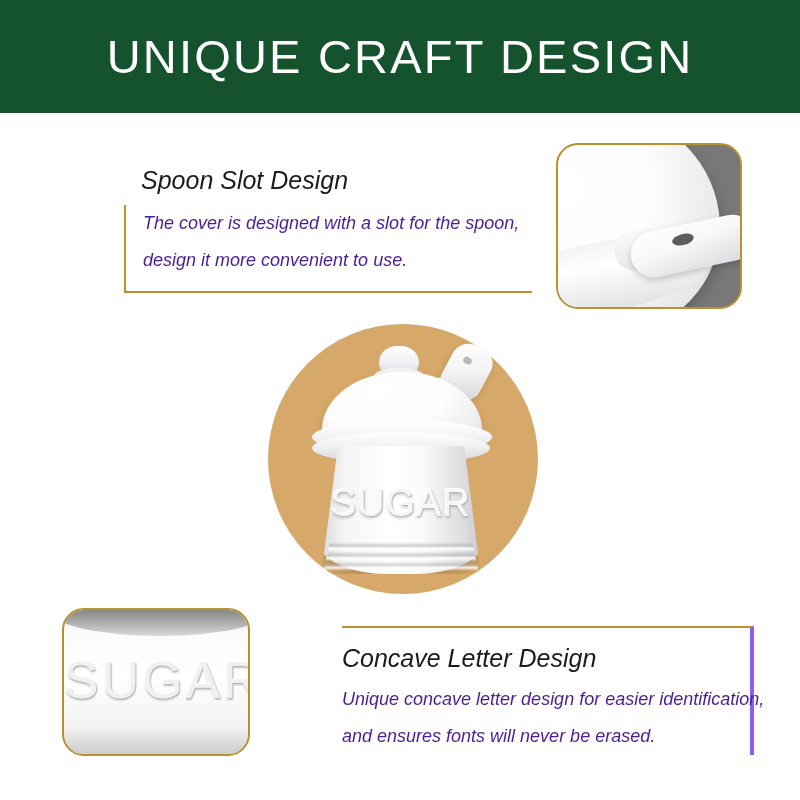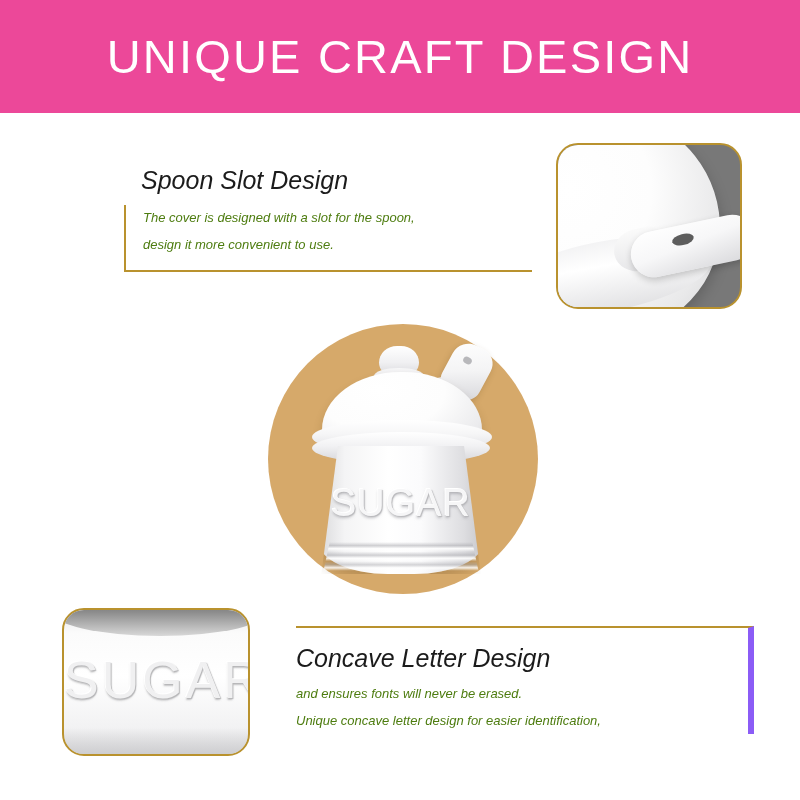--- a/index.html
+++ b/index.html
@@ -15,21 +15,21 @@
     position: relative;
   }
 
   
   .header-banner {
     position: absolute;
     left: 0;
     top: 0;
     width: 800px;
     height: 113px;
-    background: #ec4899;
+    background: #14532d;
   }
   .header-title {
     position: absolute;
     left: 0;
     top: 0;
     width: 800px;
     height: 113px;
     display: flex;
     align-items: center;
     justify-content: center;
@@ -46,22 +46,22 @@
     font-style: italic;
   }
   .feature-title {
     font-size: 25px;
     color: #1b1b1b;
     font-weight: 400;
     line-height: 1;
     white-space: nowrap;
   }
   .feature-body {
-    font-size: 13px;
-    color: #4d7c0f;
+    font-size: 18px;
+    color: #4c1d95;
     line-height: 2.05;
     white-space: nowrap;
   }
 
   
   #feature-spoon-slot {
     left: 124px;
     top: 168px;
     width: 408px;
   }
@@ -76,22 +76,23 @@
   }
 
   
   #feature-concave-letter {
     left: 296px;
     top: 626px;
     width: 458px;
   }
   #feature-concave-letter .feature-body-wrap {
     border-top: 2px solid #b9922e;
-    border-right: 6px solid #8b5cf6;
+    border-right: 4px solid #8b5cf6;
     padding: 18px 14px 0 0;
+    margin-left: 46px;
   }
   #feature-concave-letter .feature-title {
     margin-bottom: 10px;
   }
 
   
   .photo-rounded {
     position: absolute;
     border: 2px solid #b9922e;
     border-radius: 22px;
@@ -383,16 +384,16 @@
 
 <div class="photo-rounded" id="photo-sugar-emboss">
   <div class="emboss-top-shadow"></div>
   <div class="emboss-word">SUGAR</div>
   <div class="emboss-bottom-shade"></div>
 </div>
 
 <div class="feature-block" id="feature-concave-letter">
   <div class="feature-body-wrap">
     <div class="feature-title">Concave Letter Design</div>
+    <div class="feature-body">Unique concave letter design for easier identification,</div>
     <div class="feature-body">and ensures fonts will never be erased.</div>
-    <div class="feature-body">Unique concave letter design for easier identification,</div>
   </div>
 </div>
 
 </body></html>

